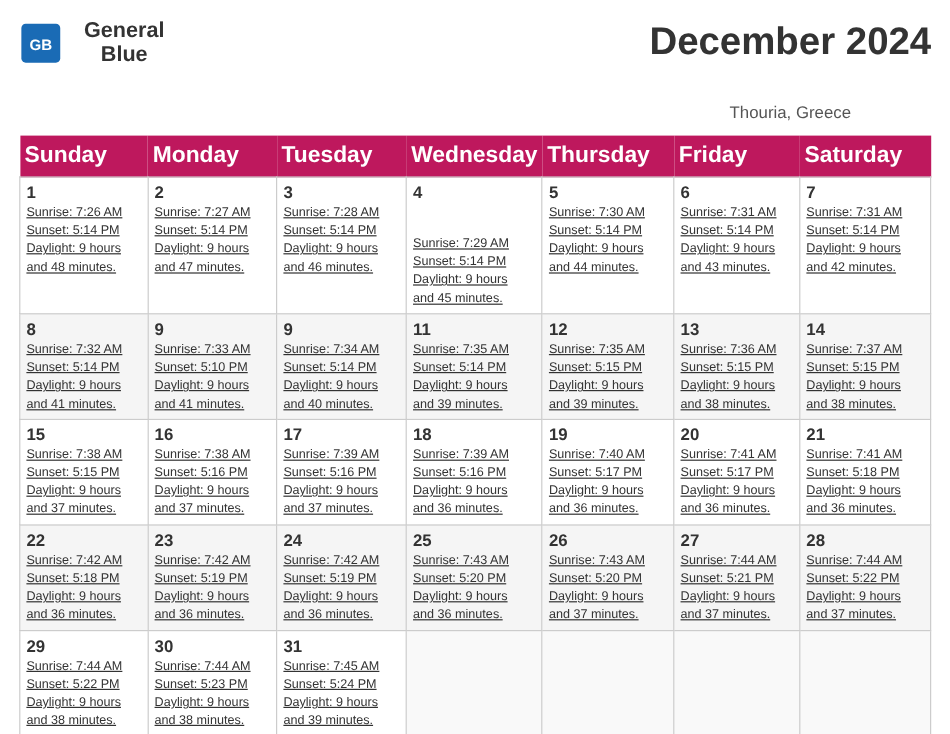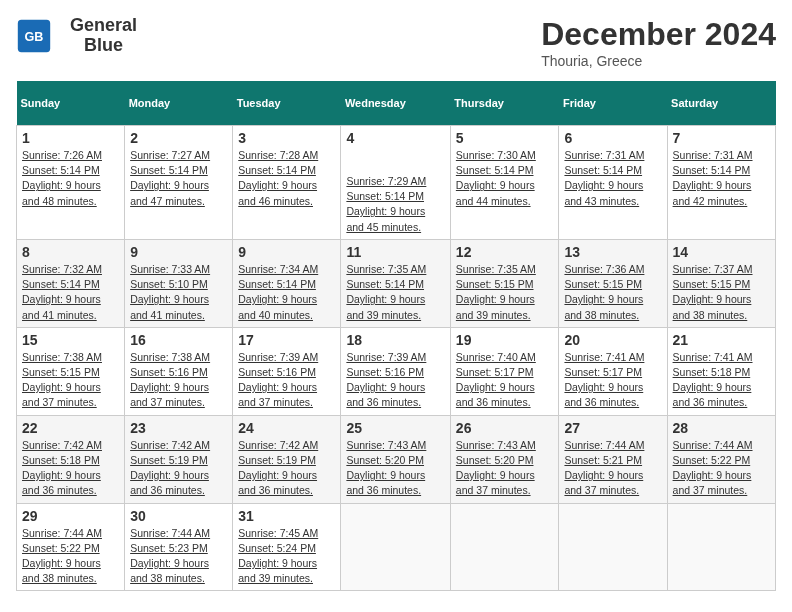--- a/index.html
+++ b/index.html
@@ -26,42 +26,43 @@
       font-weight: bold;
       color: #333;
       line-height: 1.1;
       text-align: center;
     }
     .logo-icon {
       width: 36px;
       height: 36px;
     }
     .title-block {
-      text-align: left;
+      text-align: center;
     }
     .month-title {
       font-size: 32px;
       font-weight: bold;
       color: #333;
     }
     .subtitle {
       font-size: 14px;
       color: #555;
+      margin-top: 32px;
     }
     table {
       width: 100%;
       border-collapse: collapse;
       font-size: 11px;
     }
     thead th {
-      background: #0f766e;
+      background: #be185d;
       color: #fff;
-      padding: 16px 4px;
+      padding: 6px 4px;
       text-align: left;
-      font-size: 11px;
+      font-size: 19px;
       font-weight: bold;
     }
     tbody tr td {
       border: 1px solid #ccc;
       padding: 4px 5px;
       vertical-align: top;
       width: 113px;
       min-height: 70px;
       background: #fff;
     }

